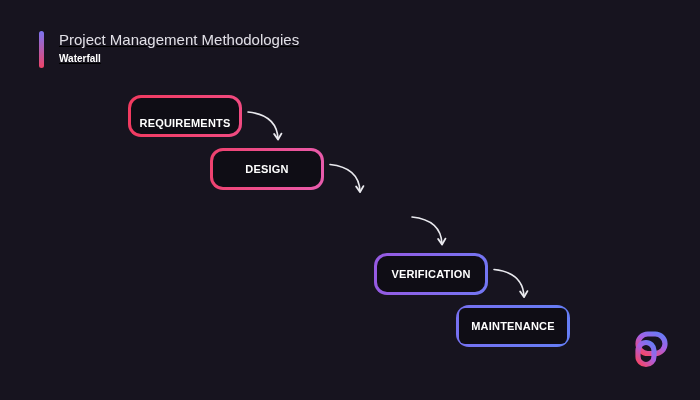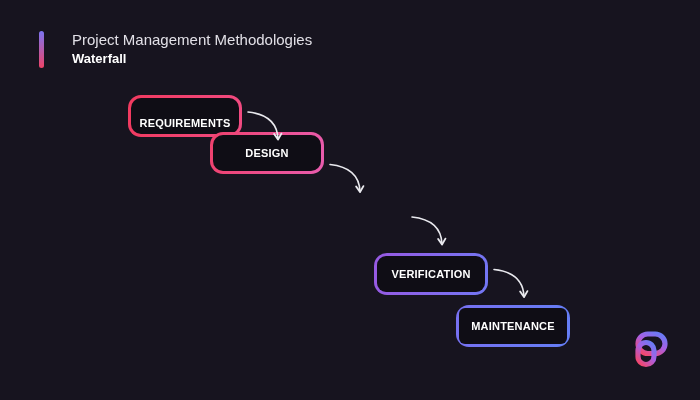--- a/index.html
+++ b/index.html
@@ -24,31 +24,32 @@
     display: flex;
     align-items: stretch;
   }
   .accent-bar {
     width: 5px;
     height: 37px;
     border-radius: 2.5px;
     flex: 0 0 auto;
   }
   .header-text {
-    margin-left: 28px;
+    margin-left: 15px;
+    text-decoration: underline;
   }
   .title {
     font-size: 15px;
     line-height: 18px;
     font-weight: 400;
     color: #E2E0E7;
     white-space: nowrap;
   }
   .subtitle {
-    font-size: 13px;
+    font-size: 10px;
     line-height: 18px;
     font-weight: 700;
     color: #FFFFFF;
     margin-top: 1px;
     white-space: nowrap;
   }
 
   
   .stage {
     position: absolute;
@@ -69,21 +70,21 @@
     align-items: center;
     justify-content: center;
   }
   .stage-label {
     font-size: 11px;
     font-weight: 700;
     letter-spacing: 0.2px;
     white-space: nowrap;
   }
   .stage-1 { left: 128px; top:  95px; }
-  .stage-2 { left: 210px; top: 132px; }
+  .stage-2 { left: 210px; top: 148px; }
   .stage-3 { left: 292px; top: 200px; }
   .stage-4 { left: 374px; top: 253px; }
   .stage-5 { left: 456px; top: 305px; }
 
   
   .arrows-svg, .logo-svg {
     position: absolute;
   }
   .arrows-svg { left: 0; top: 0; }
   .logo-svg { left: 635px; top: 331px; }
@@ -105,21 +106,21 @@
     <div class="stage-inner" style="background: rgb(15, 13, 21);">
       <span class="stage-label" style="color: rgb(255, 255, 255); margin-top: 14px;">REQUIREMENTS</span>
     </div>
   </div>
   <div class="stage stage-2" style="background: linear-gradient(100deg, rgb(239, 65, 109), rgb(233, 92, 174));">
     <div class="stage-inner" style="background: rgb(15, 13, 21);">
       <span class="stage-label" style="color: rgb(255, 255, 255);">DESIGN</span>
     </div>
   </div>
   <div class="stage stage-4" style="background: linear-gradient(100deg, rgb(152, 89, 226), rgb(114, 119, 244));">
-    <div class="stage-inner" style="background: rgb(15, 13, 21); border-radius: 9px;">
+    <div class="stage-inner" style="background: rgb(15, 13, 21);">
       <span class="stage-label" style="color: rgb(255, 255, 255);">VERIFICATION</span>
     </div>
   </div>
   <div class="stage stage-5" style="background: linear-gradient(100deg, rgb(119, 112, 241), rgb(100, 126, 245));">
     <div class="stage-inner" style="background: rgb(15, 13, 21); border-radius: 6px;">
       <span class="stage-label" style="color: rgb(255, 255, 255);">MAINTENANCE</span>
     </div>
   </div>
 
   <svg class="arrows-svg" width="700" height="400" viewBox="0 0 700 400">

